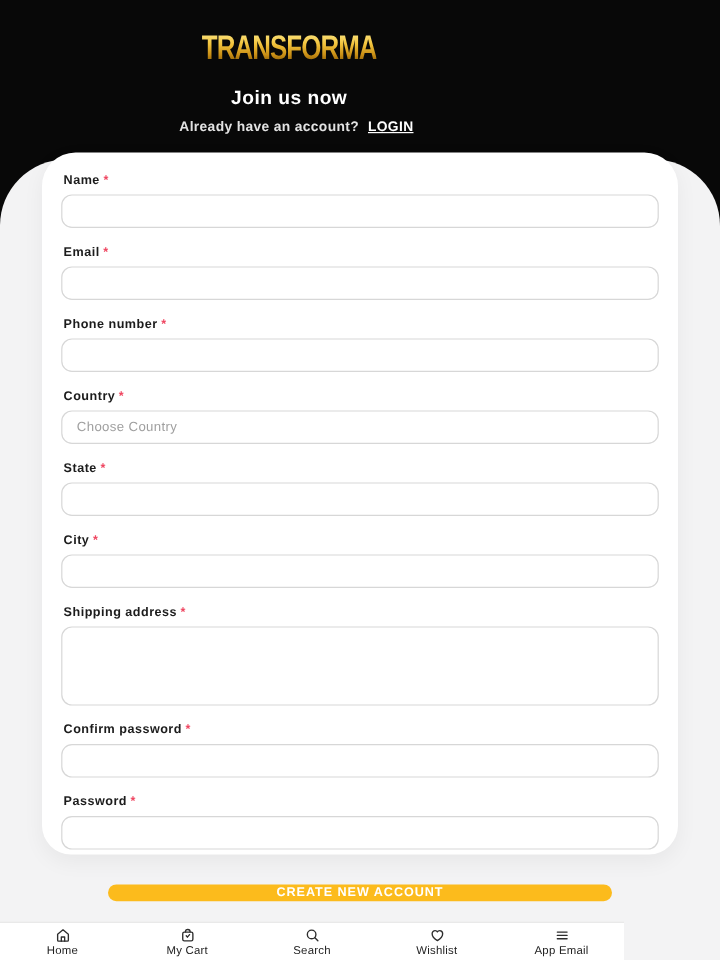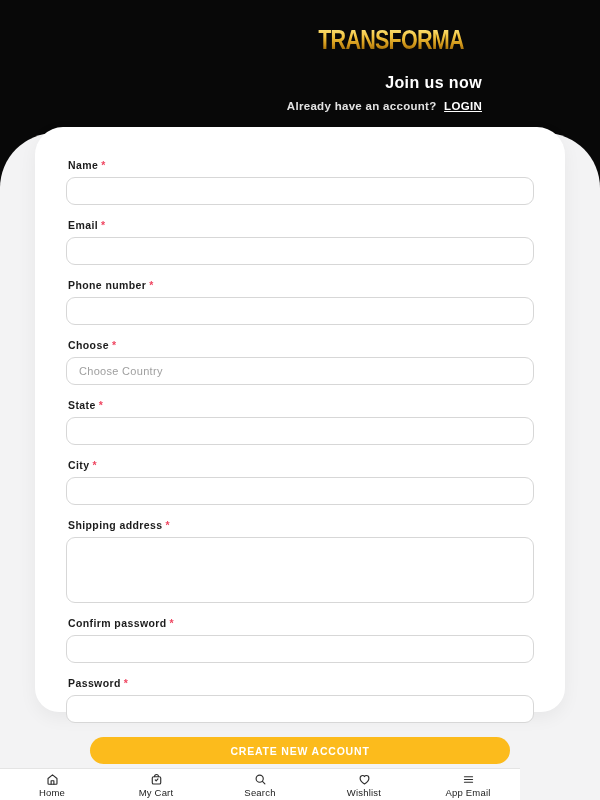--- a/index.html
+++ b/index.html
@@ -12,63 +12,63 @@
   
   .header{
     position:absolute;top:0;left:0;width:600px;height:190px;
     background:#080808;z-index:1;
   }
   .header-curve{
     position:absolute;top:133px;left:0;width:600px;height:57px;
     background:#f3f3f4;border-radius:55px 55px 0 0;z-index:2;
   }
   .header-inner{
-    position:absolute;top:0;left:0;width:482px;text-align:right;z-index:3;
+    position:absolute;top:0;left:0;width:482px;text-align:center;z-index:3;
   }
   .logo{
     display:inline-block;margin-top:26px;
     font-size:27px;font-weight:bold;letter-spacing:-1px;line-height:1;
     transform:scaleX(0.8) scaleY(1.05);transform-origin:center top;
     background:linear-gradient(180deg,#fce98a 0%,#f2c33c 38%,#c88d14 70%,#6e4a04 100%);
     -webkit-background-clip:text;background-clip:text;color:transparent;
   }
   .join-title{
     margin-top:21px;font-size:16px;font-weight:bold;color:#ffffff;letter-spacing:.4px;
   }
   .login-row{
     margin-top:8px;font-size:11.5px;font-weight:bold;color:#e2e2e2;letter-spacing:.3px;margin-left:12px;
   }
   .login-link{
     color:#ffffff;text-decoration:underline;margin-left:4px;cursor:pointer;
   }
   
   .card{
     position:absolute;top:127px;left:35px;width:530px;height:585px;
-    box-sizing:border-box;padding:31px;
+    box-sizing:border-box;padding:16px;
     background:#ffffff;border-radius:28px 28px 24px 24px;
     box-shadow:0 6px 18px rgba(0,0,0,.05);z-index:4;
   }
   .field{margin-bottom:13px;}
   .field:last-child{margin-bottom:0;}
   .field-label{
     font-size:10.5px;font-weight:600;color:#1c1c1c;letter-spacing:.4px;
     margin:0 0 5px 2px;line-height:14px;
   }
   .req{color:#ef4560;margin-left:3px;font-weight:bold;}
   .text-input{
     display:block;box-sizing:border-box;width:100%;height:28px;
     border:1px solid #d7d7d7;border-radius:9px;background:#fff;
     padding:0 12px;font-size:11px;color:#222;outline:none;
     font-family:"Liberation Sans", sans-serif;
   }
   .text-input::placeholder,textarea::placeholder{color:#9f9f9f;letter-spacing:.3px;}
   textarea.text-input{height:66px;padding:8px 12px;resize:none;line-height:1.4;}
   
   .submit-btn{
-    position:absolute;top:737px;left:90px;width:420px;height:27px;z-index:4;
+    position:absolute;top:737px;left:90px;width:420px;height:14px;z-index:4;
     background:#fcbb1c;border:none;border-radius:14px;cursor:pointer;
     font-family:"Liberation Sans", sans-serif;
     font-size:10.5px;font-weight:bold;color:#ffffff;letter-spacing:.8px;
     display:flex;align-items:center;justify-content:center;
   }
   
   .bottom-nav{
     position:absolute;left:0;bottom:0;width:520px;height:31px;z-index:5;
     background:#ffffff;border-top:1px solid #e4e4e4;
     display:flex;
@@ -106,21 +106,21 @@
     <div class="field-label"><span>Email</span><span class="req">*</span></div>
     <input class="text-input" type="text" placeholder="" style="">
   </div>
 
   <div class="field">
     <div class="field-label"><span>Phone number</span><span class="req">*</span></div>
     <input class="text-input" type="text" placeholder="" style="">
   </div>
 
   <div class="field">
-    <div class="field-label"><span>Choose</span><span class="req">*</span></div>
+    <div class="field-label"><span>Country</span><span class="req">*</span></div>
     <input class="text-input" type="text" placeholder="Choose Country" style="">
   </div>
 
   <div class="field">
     <div class="field-label"><span>State</span><span class="req">*</span></div>
     <input class="text-input" type="text" placeholder="" style="">
   </div>
 
   <div class="field">
     <div class="field-label"><span>City</span><span class="req">*</span></div>

